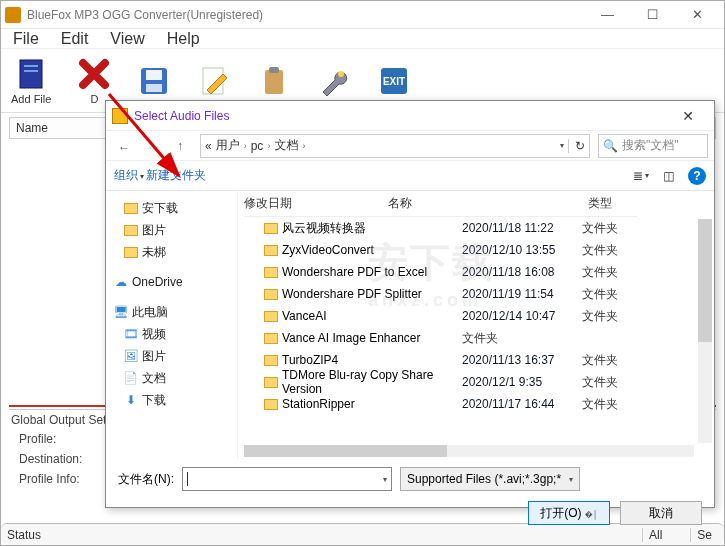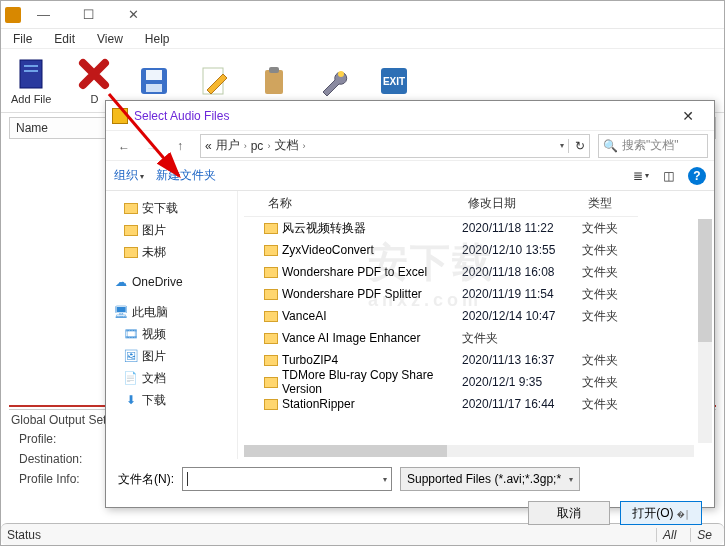--- a/index.html
+++ b/index.html
@@ -5,56 +5,56 @@
 * { box-sizing: border-box; margin: 0; padding: 0; font-family: "Segoe UI", "Microsoft YaHei", sans-serif; }
 body { background: #fff; width: 725px; height: 546px; overflow: hidden; position: relative; }
 
 
 .main-window { position: absolute; top: 0; left: 0; width: 725px; height: 546px; border: 1px solid #aaa; background: #fff; }
 .titlebar { height: 28px; background: #fff; display: flex; align-items: center; padding: 0 4px; border-bottom: 1px solid #e9e9e9; }
 .titlebar .icon { width: 16px; height: 16px; background: #d88800; border-radius: 2px; flex: 0 0 auto; }
 .titlebar .title { font-size: 12px; color: #777; padding-left: 6px; flex: 1; }
 .win-btn { width: 45px; height: 28px; display: flex; align-items: center; justify-content: center; font-size: 13px; color: #555; }
 
-.menubar { height: 20px; display: flex; padding: 0 8px; gap: 14px; font-size: 12px; color: #333; align-items: center; border-bottom: 1px solid #eee; }
+.menubar { height: 20px; display: flex; padding: 0 8px; gap: 14px; font-size: 16px; color: #333; align-items: center; border-bottom: 1px solid #eee; }
 .menubar span { padding: 2px 4px; }
 
 .toolbar { height: 64px; display: flex; gap: 26px; padding: 4px 10px; align-items: center; border-bottom: 1px solid #ddd;}
 .toolbtn { display: flex; flex-direction: column; align-items: center; gap: 2px; font-size: 11px; color: #333; }
 .toolbtn .ticon { width: 34px; height: 34px; display:flex; align-items:center; justify-content:center;}
 
 .list-header { height: 22px; border: 1px solid #ccc; margin: 4px 8px 0 8px; font-size: 12px; color: #333; display: flex; align-items: center; padding: 0 6px; background: #fdfdfd; }
 
 .bottom-settings { position: absolute; left: 8px; right: 8px; top: 408px; font-size: 12px; color: #444; }
 .bottom-settings .row { height: 20px; display: flex; align-items: center; padding-left: 10px; }
 .bottom-settings .hdr { border-top: 1px solid #ccc; padding-left: 2px; }
 
 .statusbar { position: absolute; left: 0; right: 0; bottom: 0; height: 22px; border-top: 1px solid #bbb; font-size: 12px; color: #333; display: flex; align-items: center; justify-content: space-between; padding: 0 6px; background: #f7f7f7; border-radius: 6px; }
-.statusbar .seg { display:flex; gap:8px;font-style:italic; }
+.statusbar .seg { display:flex; gap:22px; }
 .statusbar .seg span { border-left: 1px solid #ccc; padding: 0 6px; }
 
 
 .arrow { position: absolute; left: 105px; top: 90px; pointer-events: none; }
 
 
 .dialog { position: absolute; left: 105px; top: 100px; width: 610px; height: 408px; background: #fff; border: 1px solid #888; box-shadow: 2px 2px 8px rgba(0,0,0,.25); }
 .dlg-titlebar { height: 30px; display: flex; align-items: center; padding: 0 6px; border-bottom: 1px solid #eee; background: #fff; }
 .dlg-titlebar .icon { width: 16px; height: 16px; background: #f5bb1b; border: 1px solid #b57e00; }
 .dlg-titlebar .title { font-size: 12px; color: #6d28d9; padding-left: 6px; flex: 1; }
 .dlg-close { width: 40px; text-align: center; font-size: 14px; color: #333; }
 
 .dlg-nav { height: 30px; display: flex; align-items: center; padding: 0 6px; gap: 4px; font-size: 12px; color: #333; border-bottom: 1px solid #eee;}
 .nav-btn { width: 24px; height: 24px; display:flex; align-items:center; justify-content:center; color:#777; border-radius:2px;}
 .navarrow { color:#555;}
 .breadcrumb { flex: 1; display: flex; align-items: center; gap: 4px; border: 1px solid #ccc; height: 24px; padding: 0 4px; margin: 0 4px; font-size: 12px; }
 .breadcrumb .chev { color: #666; font-size: 9px;}
 .searchbox { width: 110px; height: 24px; border: 1px solid #ccc; display: flex; align-items: center; padding: 0 4px; color:#888; font-size: 12px; gap:4px;}
 
 .dlg-toolbar { height: 30px; display: flex; align-items: center; padding: 0 8px; gap: 16px; font-size: 12px; color: #1a63c4; border-bottom: 1px solid #e5e5e5;}
-.dlg-toolbar .left { display:flex; gap: 12px; align-items: center; }
+.dlg-toolbar .left { display:flex; gap: 2px; align-items: center; }
 .dlg-toolbar .right { margin-left:auto; display:flex; gap: 10px; align-items: center; color:#333;}
 .dropcaret { font-size: 8px; color:#444; margin-left:2px;}
 .view-icon, .pane-icon, .help-icon { width:18px; height:18px; display:flex; align-items:center; justify-content:center;}
 .help-icon { background:#0078d7; color:#fff; border-radius:50%; font-size:12px; font-weight:bold;}
 
 .dlg-body { display: flex; height: 268px; }
 .tree { width: 132px; border-right: 1px solid #eee; padding: 6px 4px; font-size: 12px; color: #222; overflow: hidden; }
 .tree .item { display: flex; align-items: center; gap: 4px; height: 22px; padding-left: 14px;}
 .tree .item.top { padding-left: 4px; font-weight: normal;}
 .tree .folder { width:14px; height:11px; background:#ffd66e; border:1px solid #d6a22b;}
@@ -93,20 +93,21 @@
 .redline { position:absolute; left:8px; right:8px; top:404px; height:2px; background:#c03028;}
 
 svg { display:block;}
 </style>
 </head>
 <body>
 
 <div class="main-window">
   <div class="titlebar">
     <div class="icon"></div>
+    <div class="title">BlueFox MP3 OGG Converter(Unregistered)</div>
     <div class="win-btn">—</div>
     <div class="win-btn">☐</div>
     <div class="win-btn close">✕</div>
   </div>
   <div class="menubar">
     <span>File</span>
     <span>Edit</span>
     <span>View</span>
     <span>Help</span>
   </div>
@@ -272,22 +273,22 @@
           <span>文档</span>
         </div>
       <div class="item">
           <span class="blueicon">⬇</span>
           <span>下载</span>
         </div>
     </div>
     <div class="filelist">
       <div class="watermark">安下载<small>anxz.com</small></div>
       <div class="cols">
+        <div class="col date">修改日期</div>
         <div class="col name">名称</div>
-        <div class="col date">修改日期</div>
         <div class="col type">类型</div>
       </div>
       <div class="rows" id="file-rows">
           <div class="row">
             <div class="name">
               <span class="folder"></span>
               <span>风云视频转换器</span>
             </div>
             <div class="date">2020/11/18 11:22</div>
             <div class="type">文件夹</div>
@@ -371,22 +372,22 @@
       <div class="file-input">
           <span style="border-left:1px solid #333;height:14px"></span>
           <span class="caret">▾</span>
         </div>
       <div class="file-type">
           <span>Supported Files (*.avi;*.3gp;*</span>
           <span class="caret">▾</span>
         </div>
     </div>
     <div class="btn-row">
+      <div class="btn primary"><span>打开(O)</span>&nbsp;<span class="caret">�│</span></div>
       <div class="btn">取消</div>
-      <div class="btn primary"><span>打开(O)</span>&nbsp;<span class="caret">�│</span></div>
     </div>
   </div>
 </div>
 
 <svg class="arrow" width="120" height="100">
   <defs>
       <marker id="ah" markerWidth="10" markerHeight="10" refX="8" refY="3" orient="auto">
         <path d="M0,0 L0,6 L9,3 z" fill="#d00"></path>
       </marker>
     </defs>

